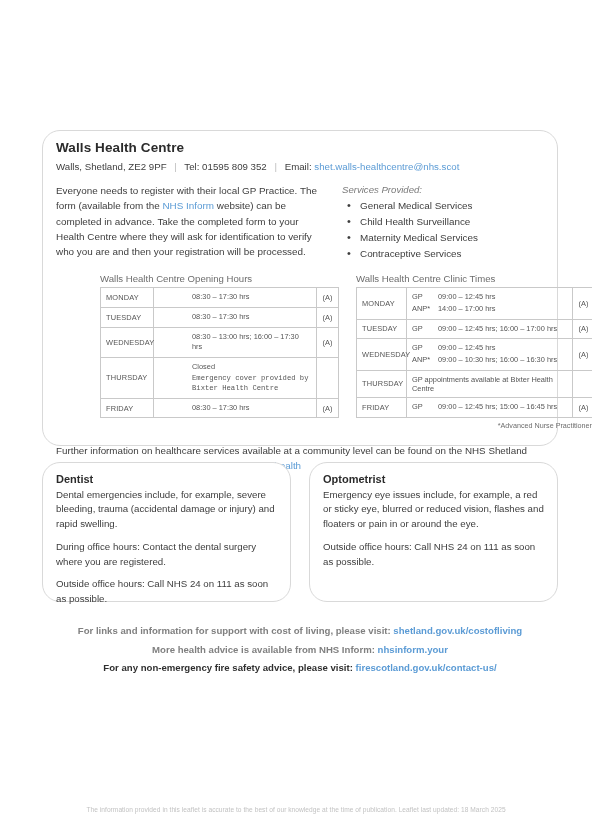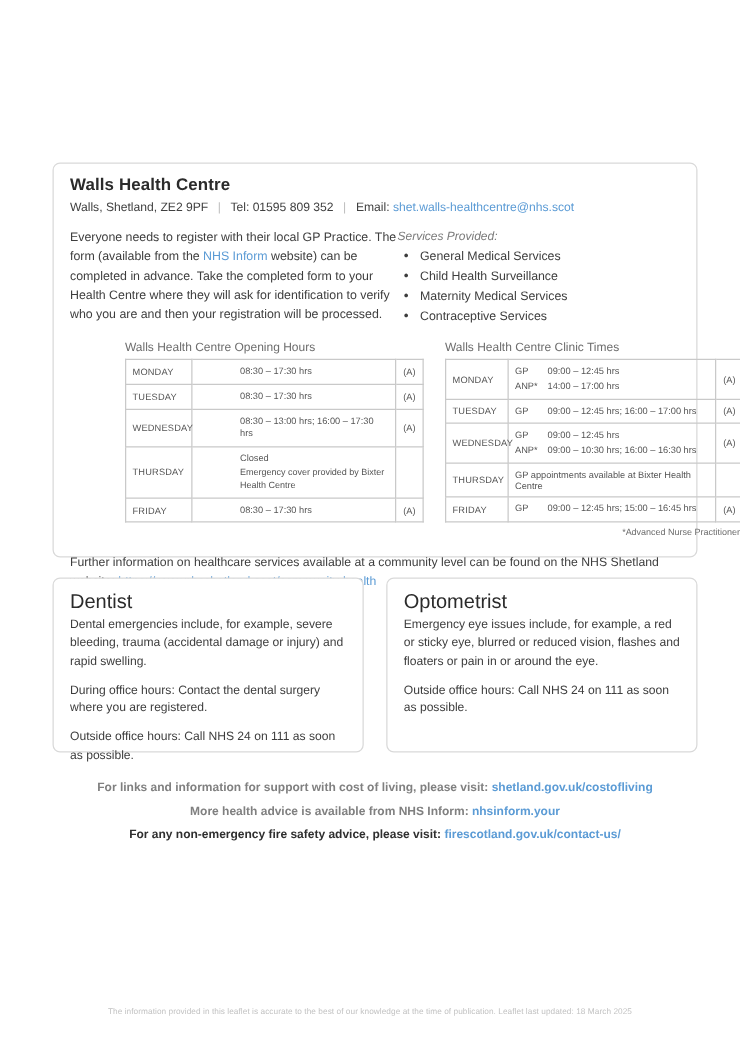--- a/index.html
+++ b/index.html
@@ -23,21 +23,21 @@
     left: 0; top: 0;
     width: 592px;
     height: 834px;
   }
 
   
   .card {
     position: absolute;
     background: #ffffff;
     border: 1px solid #d9d9d9;
-    border-radius: 6px;
+    border-radius: 18px;
     box-sizing: border-box;
   }
   #main-card   { left: 42px;  top: 130px; width: 516px; height: 316px; }
   #dentist-card    { left: 42px;  top: 462px; width: 249px; height: 140px; }
   #optometrist-card{ left: 309px; top: 462px; width: 249px; height: 140px; }
 
   .card-inner { padding: 10px 13px 0 13px; }
 
   
   .centre-title {
@@ -58,21 +58,21 @@
   .contact-sep {
     color: #bdbdbd;
     padding: 0 5px;
     display: inline-block;
   }
   .link { color: #5b9bd5; }
 
   
   .intro-row {
     display: flex;
-    gap: 0;
+    gap: 24px;
     align-items: flex-start;
     justify-content: flex-end;
   }
   .intro-text {
     width: 262px;
     font-size: 9.9px;
     line-height: 1.55;
     color: #3d3d3d;
     margin: 0;
   }
@@ -149,40 +149,40 @@
   #clinic-times-table col.c-val  { width: 166px; }
   #clinic-times-table col.c-flag { width: 22px; }
 
   .val-line { display: block; line-height: 1.45; margin-left: 33px; }
   .gp-grid {
     display: grid;
     grid-template-columns: 26px 1fr;
     row-gap: 1px;
     line-height: 1.45;
   }
-  .note-small { font-size: 7.2px; }
+  .note-small { font-size: 7.2px; font-family: Liberation Mono, monospace; }
 
   .footnote-anp {
     font-size: 7.2px;
     color: #6d6d6d;
     text-align: right;
     margin: 3px 2px 0 0;
   }
 
   .further-info {
     font-size: 9.8px;
     line-height: 1.55;
     color: #3d3d3d;
     margin: 13px 0 0 0;
   }
 
   
   .small-title {
-    font-size: 16px;
-    font-weight: normal;
+    font-size: 11px;
+    font-weight: bold;
     color: #2b2b2b;
     margin: 0 0 2px 0;
     line-height: 1.15;
   }
   .small-card p {
     font-size: 9.7px;
     line-height: 1.52;
     color: #3d3d3d;
     margin: 0 0 8px 0;
   }

